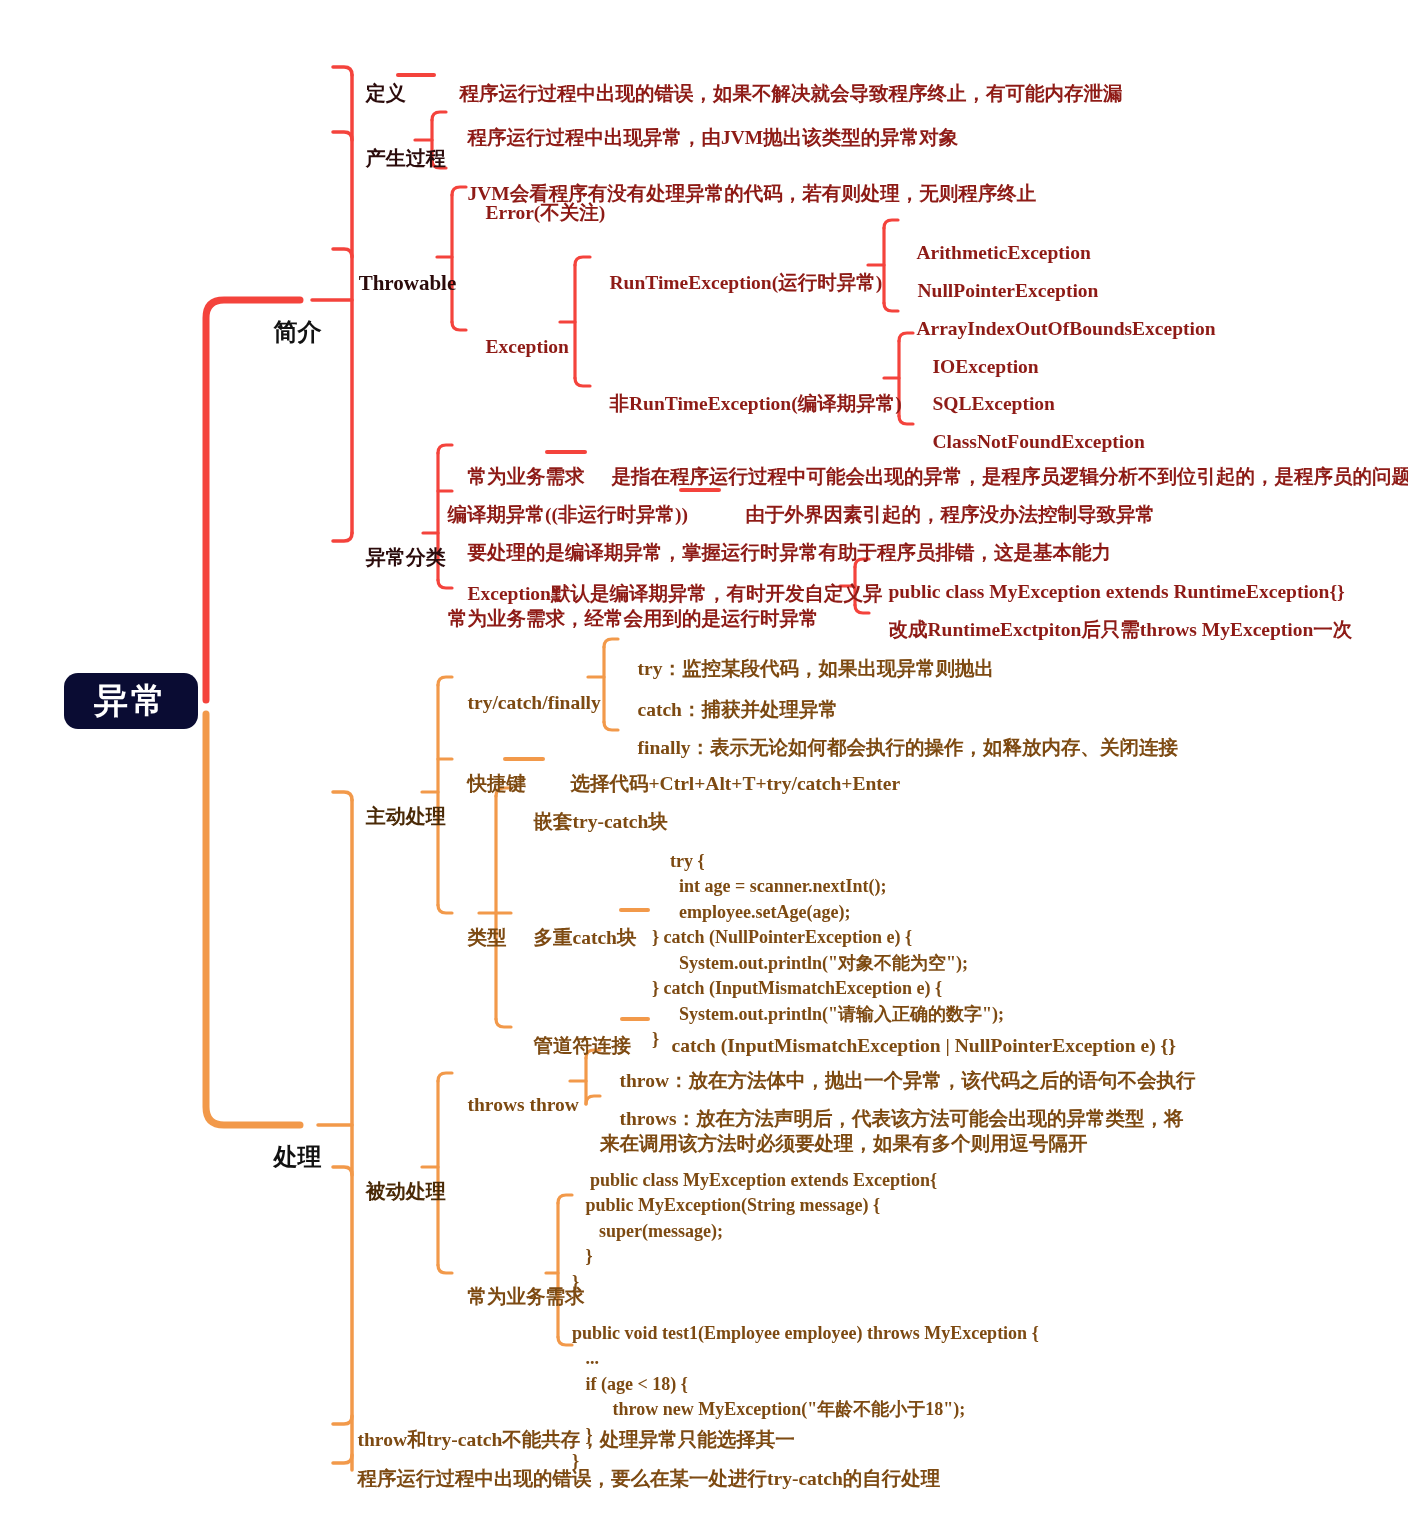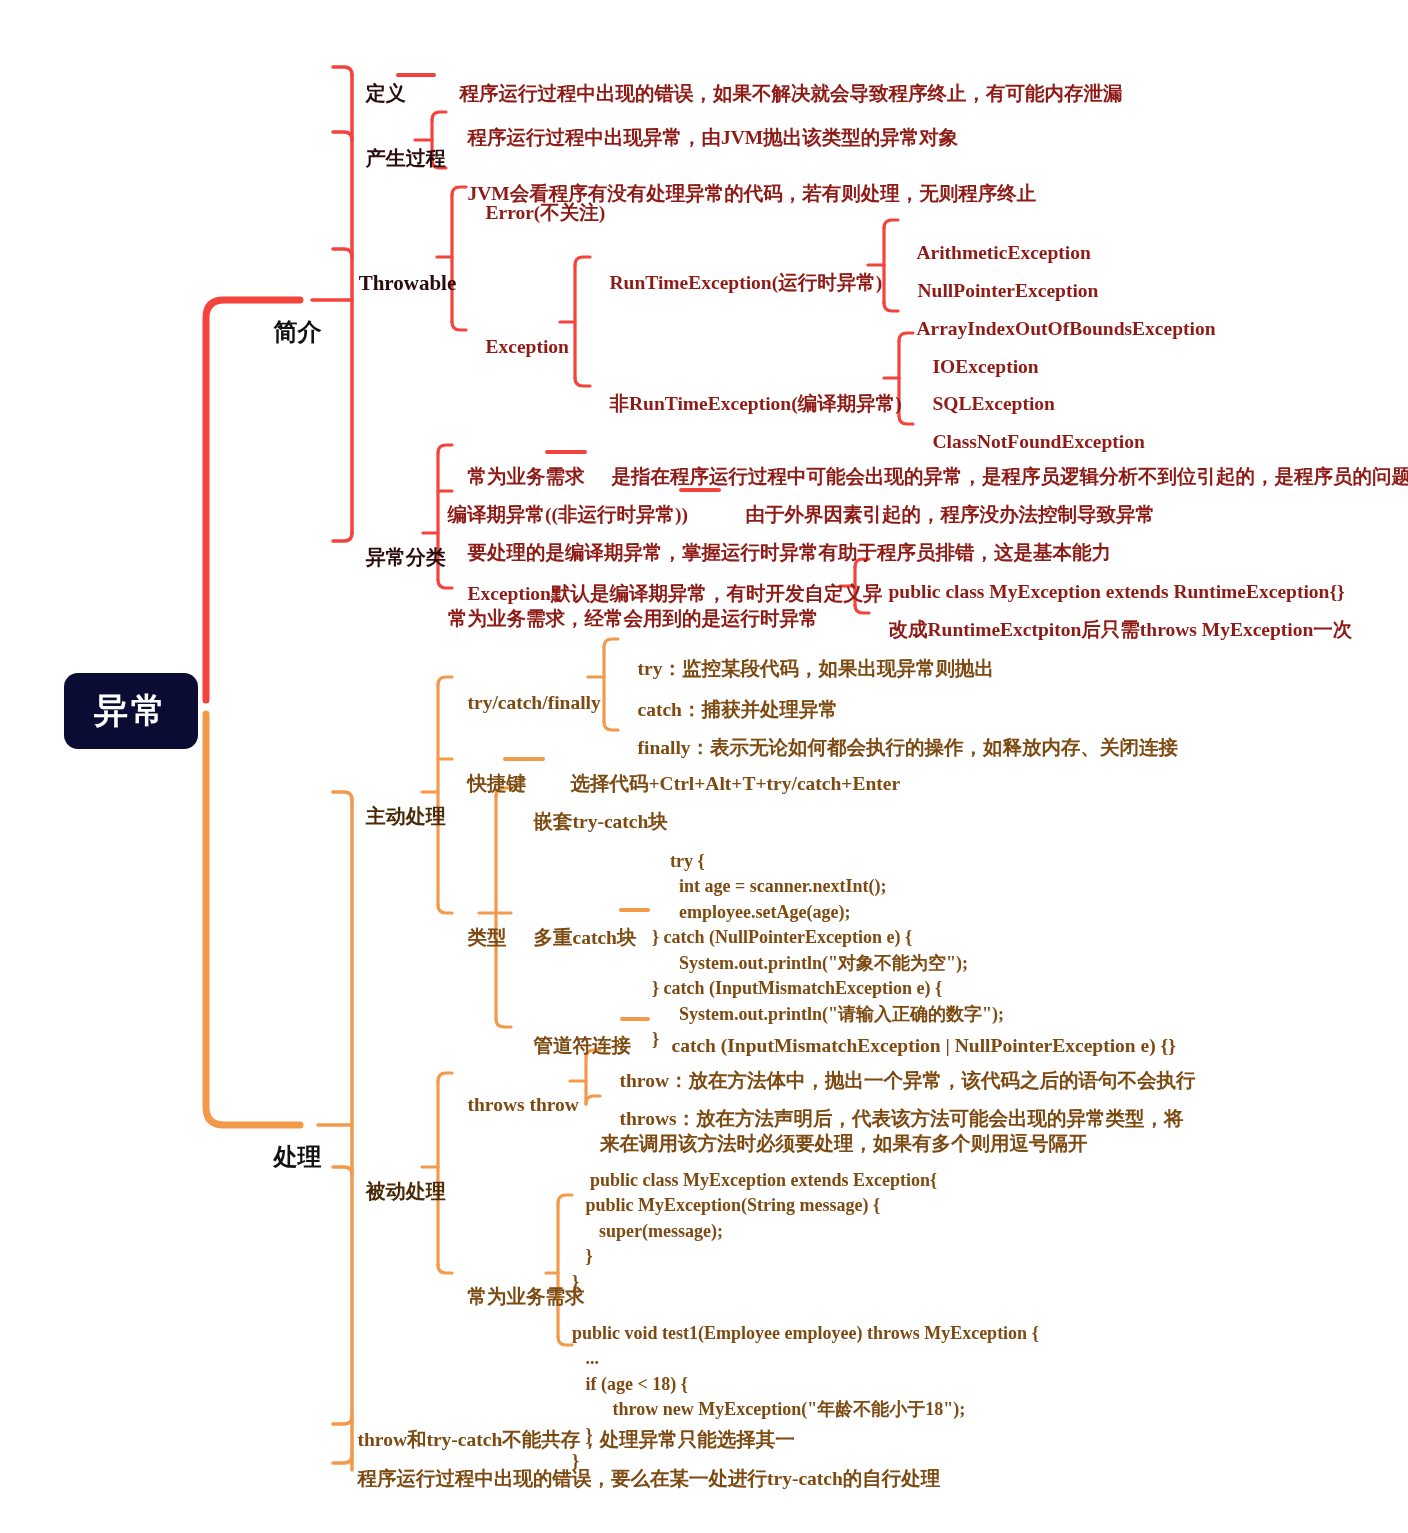--- a/index.html
+++ b/index.html
@@ -10,21 +10,21 @@
     position:relative;
     overflow:hidden;
   }
   #canvas{position:absolute;inset:0;width:1408px;height:1533px;}
   svg.links{position:absolute;left:0;top:0;width:1408px;height:1533px;pointer-events:none;}
 
   .node{position:absolute;white-space:pre;line-height:1.28;}
 
   
   .root{
-    left:64px;top:673px;width:134px;height:76px;
+    left:64px;top:673px;width:134px;height:56px;
     background:#0a0c33;border-radius:14px;
     color:#ffffff;font-weight:bold;font-size:34px;
     display:flex;align-items:center;justify-content:center;
     letter-spacing:3px;
     font-family:"DejaVu Sans","Liberation Sans",sans-serif;
   }
 
   
   .l1{font-size:24px;font-weight:bold;color:#121212;
       font-family:"DejaVu Sans","Liberation Sans",sans-serif;}

